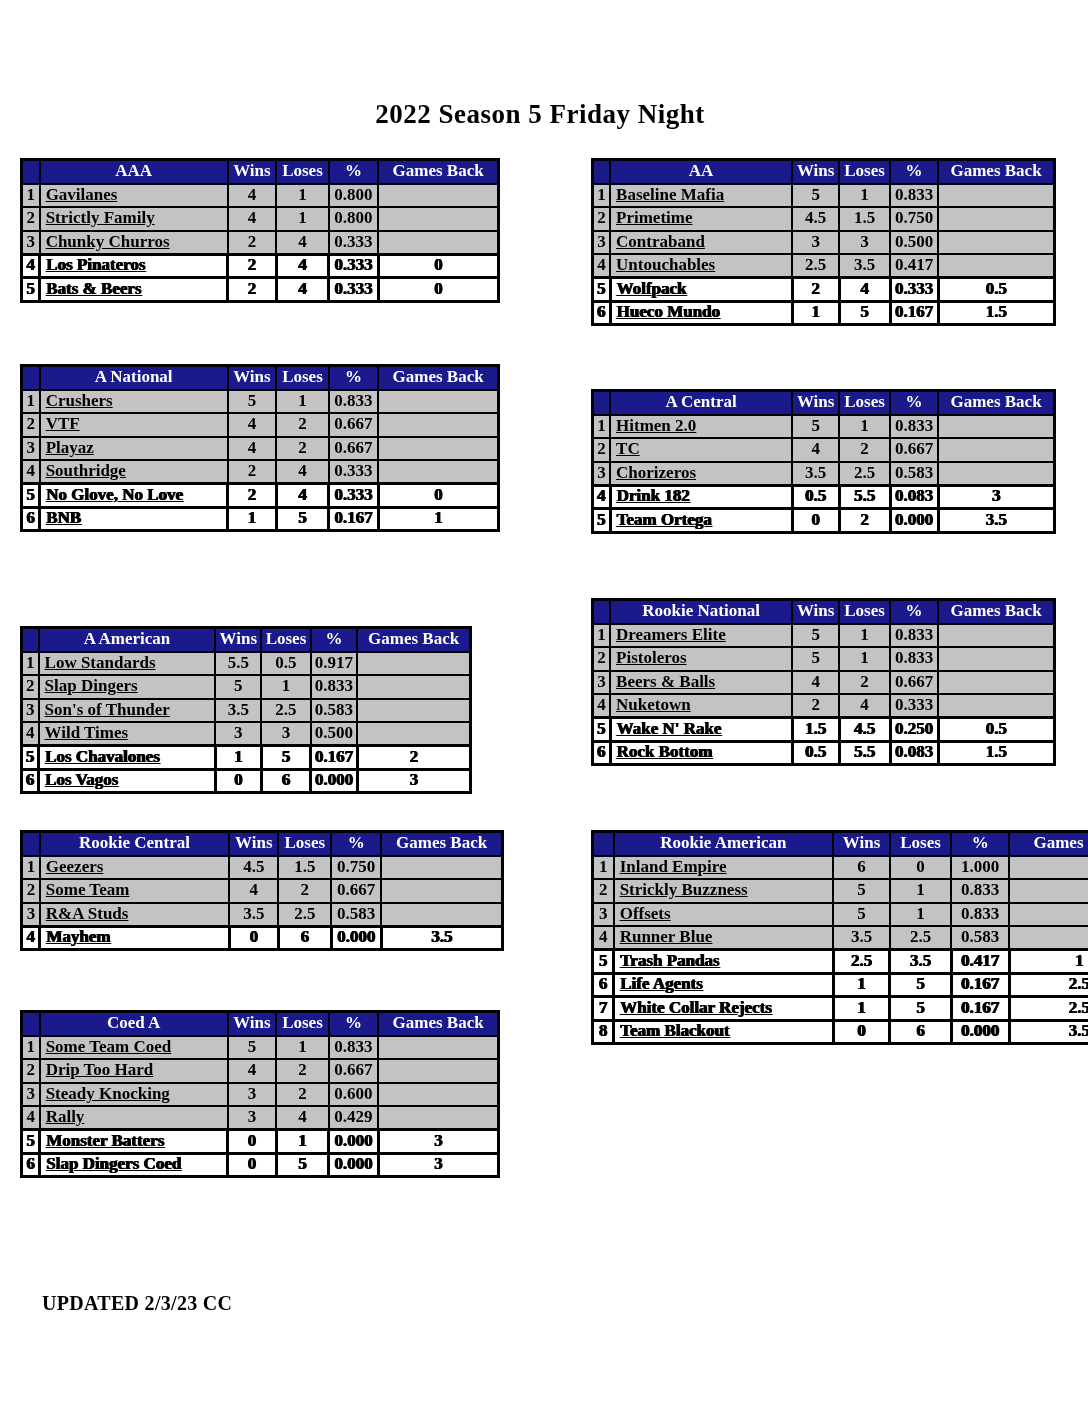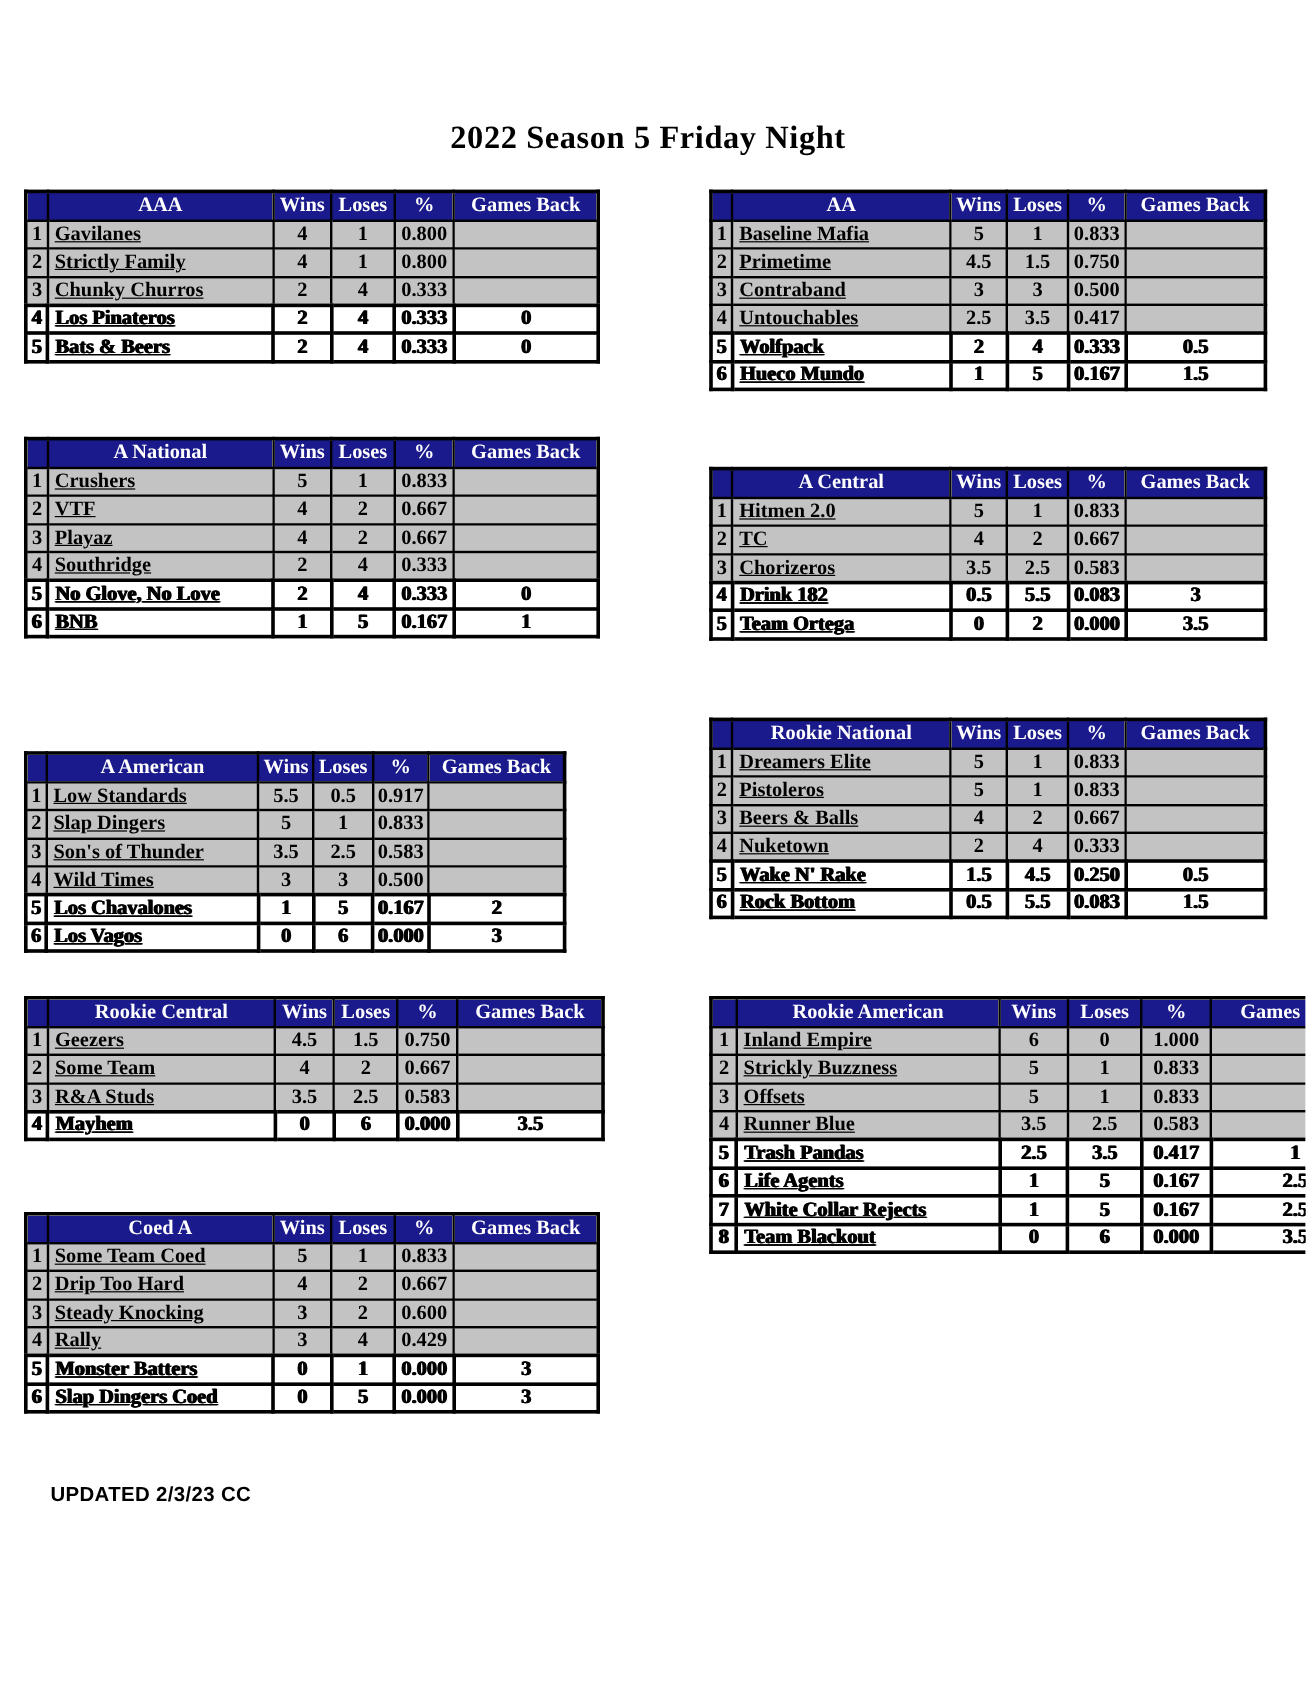--- a/index.html
+++ b/index.html
@@ -60,23 +60,23 @@
   }
   col.w-rank  { width: 3.8%; }
   col.w-team  { width: 39.4%; }
   col.w-wins  { width: 10.2%; }
   col.w-loses { width: 11.0%; }
   col.w-pct   { width: 10.4%; }
   col.w-gb    { width: 25.2%; }
   .footer-note {
     position: absolute;
     left: 42px;
-    top: 1236px;
-    font-family: Liberation Sans, sans-serif;
-    font-size: 17px;
+    top: 1292px;
+    font-family: Liberation Serif, serif;
+    font-size: 20px;
     font-weight: 600;
     letter-spacing: 0.3px;
   }
 </style>
 </head>
 <body>
 
 <div id="sheet">
   <h1 class="page-title">2022 Season 5 Friday Night</h1>
   <div class="footer-note">UPDATED 2/3/23 CC</div>

